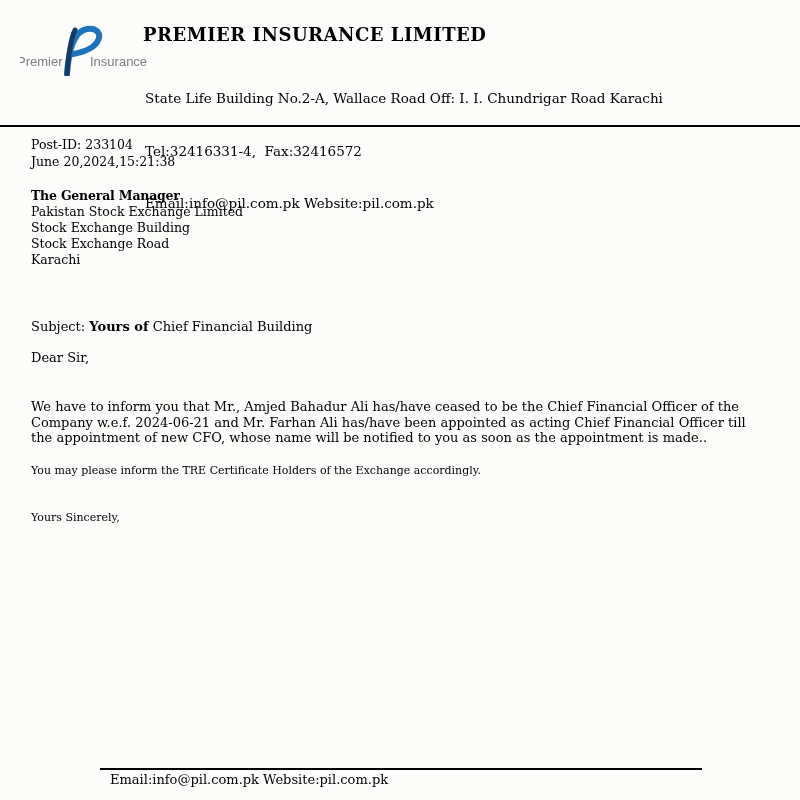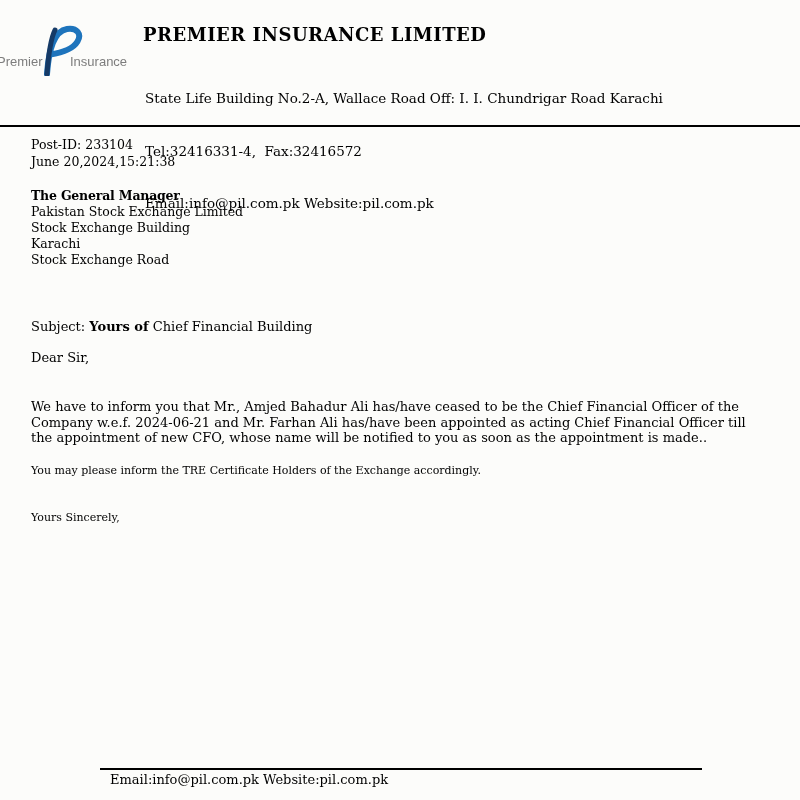--- a/index.html
+++ b/index.html
@@ -17,20 +17,21 @@
     overflow: hidden;
   }
 
   
   .logo {
     position: absolute;
     left: 0px;
     top: 24px;
     width: 132px;
     height: 52px;
+    padding-left: 20px;
   }
   .company-name {
     position: absolute;
     left: 143px;
     top: 24px;
     font-size: 18px;
     font-weight: bold;
     letter-spacing: 0.5px;
     white-space: nowrap;
   }
@@ -152,22 +153,22 @@
 
   <div class="head-rule"></div>
 
   <div class="meta post-id">Post-ID: 233104</div>
   <div class="meta datetime">June 20,2024,15:21:38</div>
 
   <div class="recipient">
     <div class="title">The General Manager</div>
     <div>Pakistan Stock Exchange Limited</div>
     <div>Stock Exchange Building</div>
+    <div>Stock Exchange Road</div>
     <div>Karachi</div>
-    <div>Stock Exchange Road</div>
   </div>
 
   <div class="subject">
     <span>Subject: </span><b>Yours of</b><span> Chief Financial Building</span>
   </div>
 
   <div class="salutation">Dear Sir,</div>
 
   <p class="body-par">We have to inform you that Mr., Amjed Bahadur Ali has/have ceased to be the Chief Financial Officer of the Company w.e.f. 2024-06-21 and Mr. Farhan Ali has/have been appointed as acting Chief Financial Officer till the appointment of new CFO, whose name will be notified to you as soon as the appointment is made..</p>
 

